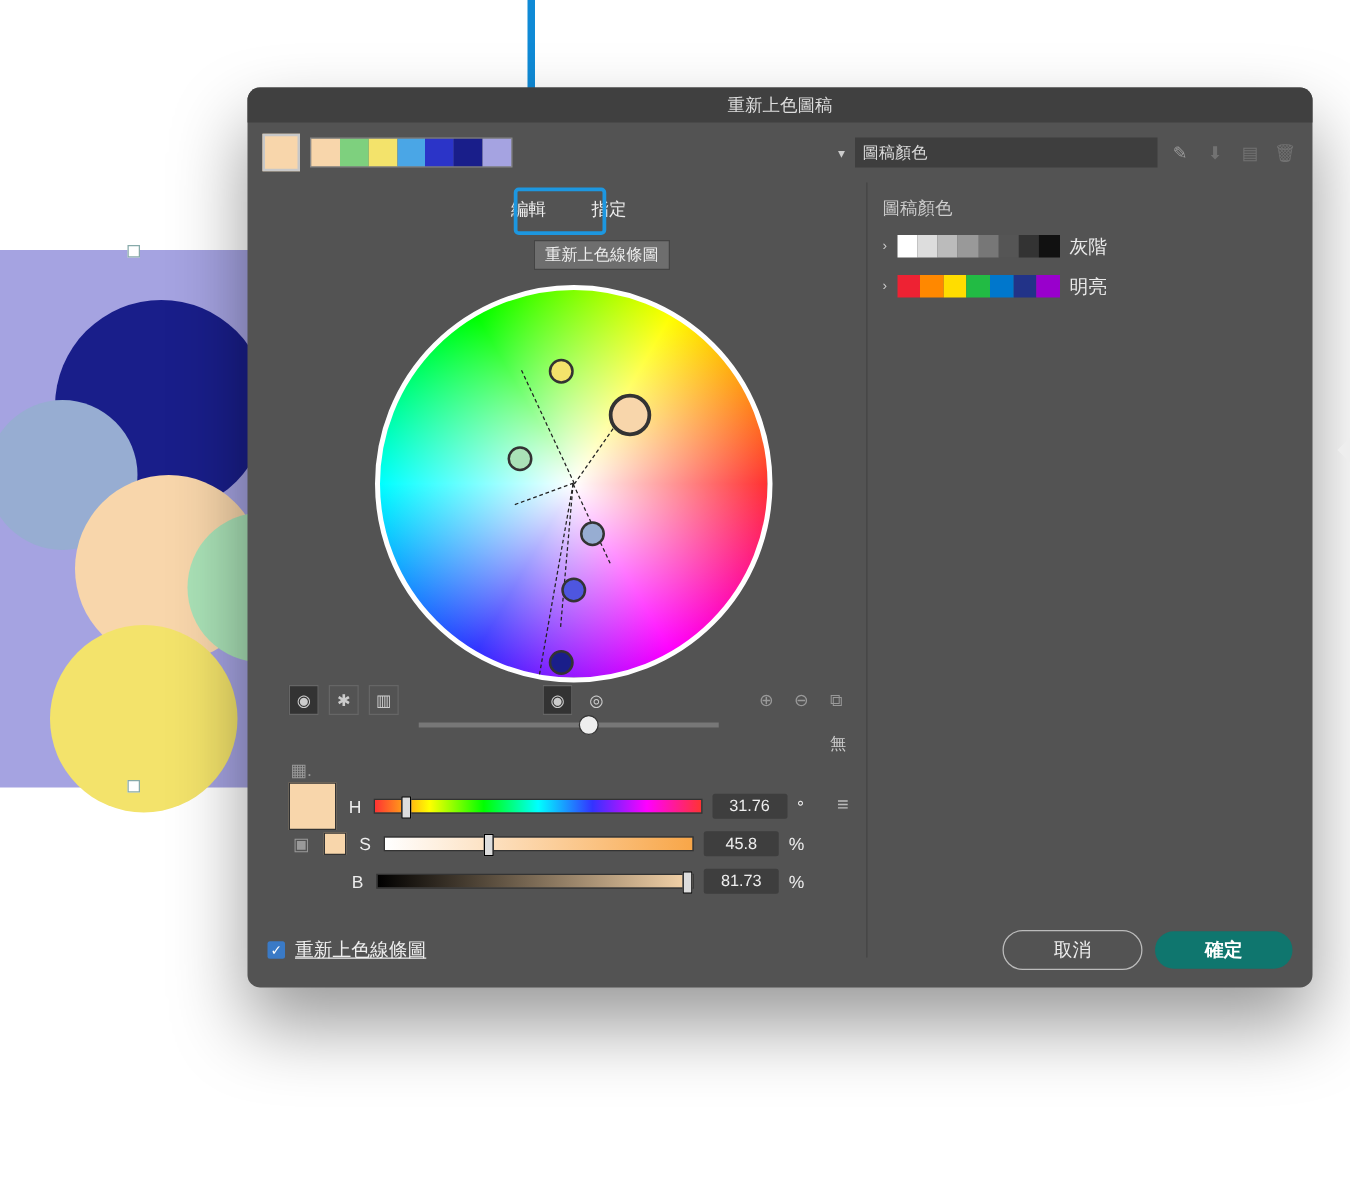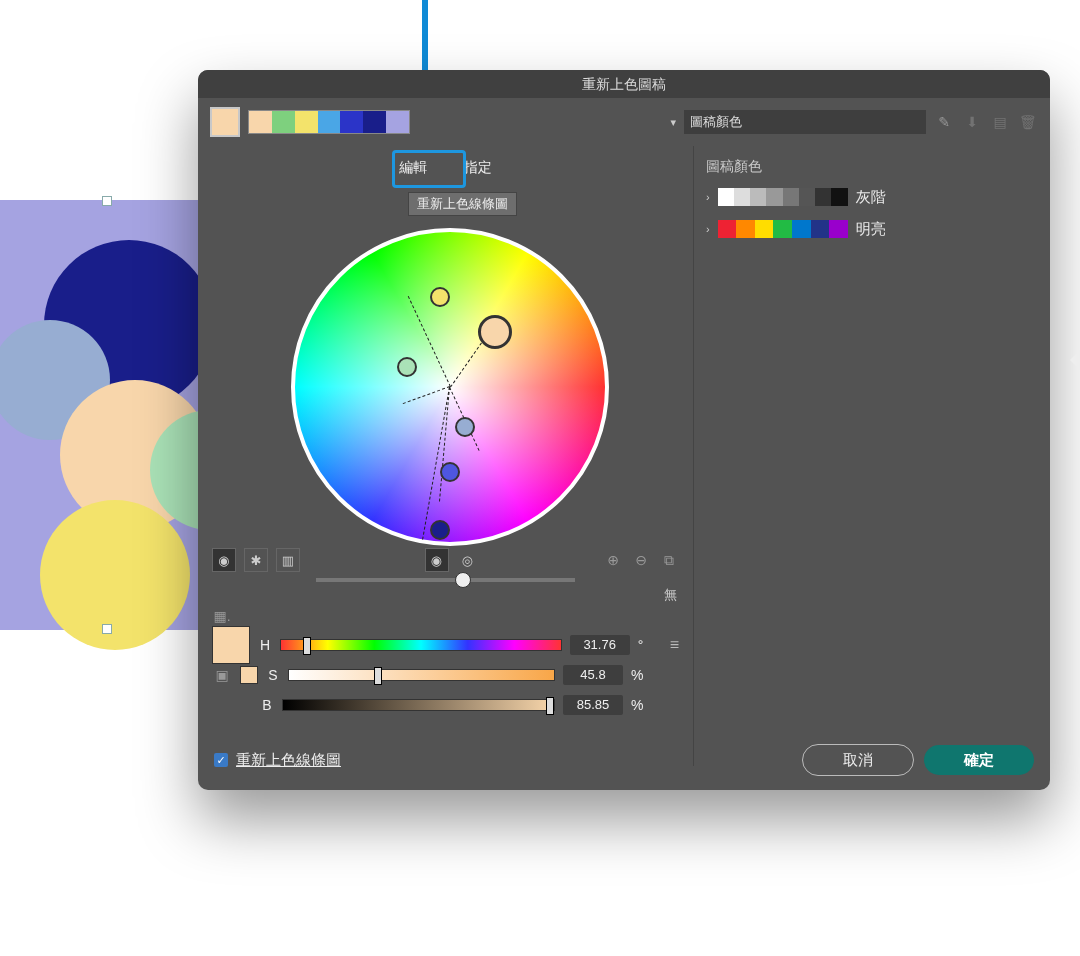--- a/index.html
+++ b/index.html
@@ -23,21 +23,21 @@
   .hg-strip{height:22px;width:160px;border:1px solid #888;display:flex;}
   .hg-strip span{flex:1;}
   .dropdown-caret{margin-left:auto;color:#ccc;font-size:11px;padding:0 8px;}
   .top-right{display:flex;align-items:center;gap:8px;}
   .name-box{width:230px;height:24px;background:#3e3e3e;color:#ddd;font-size:13px;padding:0 6px;display:flex;align-items:center;border:none;}
   .ic{width:20px;height:20px;display:flex;align-items:center;justify-content:center;color:#999;font-size:14px;}
   .ic.faded{opacity:.45;}
 
   
   .body{display:flex;height:620px;}
-  .left{flex:1;padding:8px 14px;position:relative;}
+  .left{flex:1;padding:8px 14px;position:relative;margin-left:19px;}
   .right{width:332px;padding:8px 12px;border-left:1px solid #444;}
 
   
   .tabs{position:relative;height:34px;text-align:center;}
   .tabs .tab{display:inline-block;width:60px;height:26px;line-height:26px;font-size:14px;color:#eee;}
   .tab-frame{position:absolute;border:3px solid #1d97e0;border-radius:4px;width:68px;height:32px;left:180px;top:-4px;pointer-events:none;}
   .tooltip{position:absolute;left:196px;top:38px;background:#6e6e6e;border:1px solid #444;color:#eee;font-size:13px;padding:2px 8px;}
 
   
   .arrow{position:absolute;left:422px;top:0;width:6px;height:120px;background:#0f8ad6;}
@@ -210,21 +210,21 @@
             <div class="val">45.8</div>
             <div class="unit">%</div>
             <div style="width:24px"></div>
           </div>
           <div class="hsb-row">
             <div style="width:40px"></div>
             <div class="lab">B</div>
             <div class="bar brt-grad">
                 <div class="knob" style="left:97%"></div>
               </div>
-            <div class="val">85.85</div>
+            <div class="val">81.73</div>
             <div class="unit">%</div>
             <div style="width:24px"></div>
           </div>
         </div>
       </div>
 
       <div class="right">
         <div class="sect-title">圖稿顏色</div>
         <div id="groups">
             <div class="group-row">

